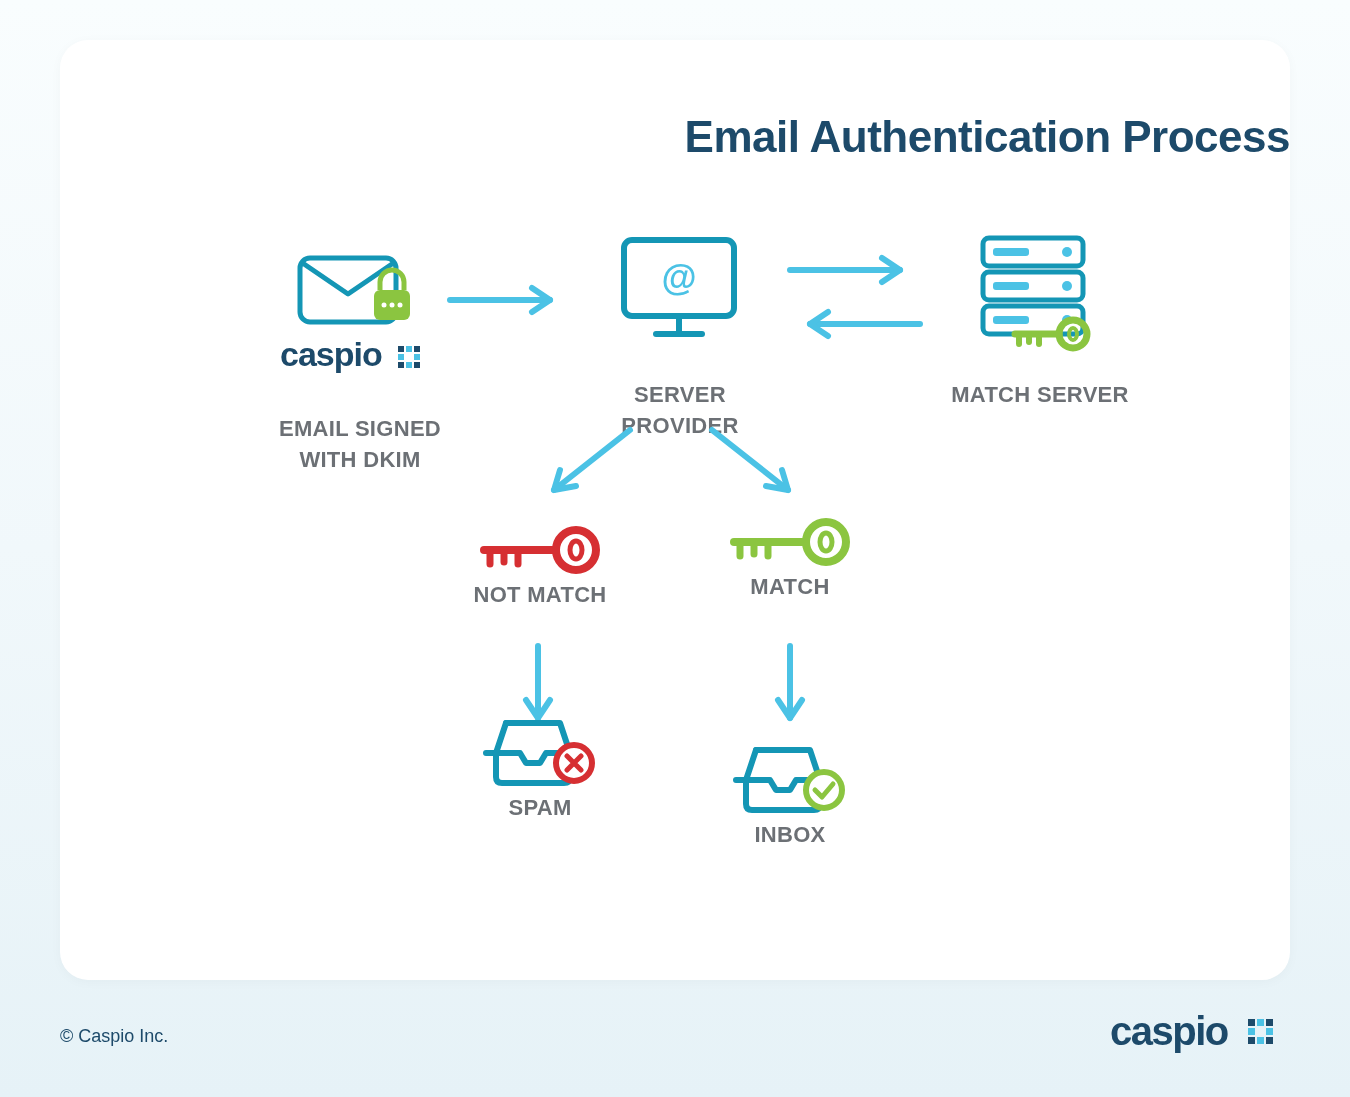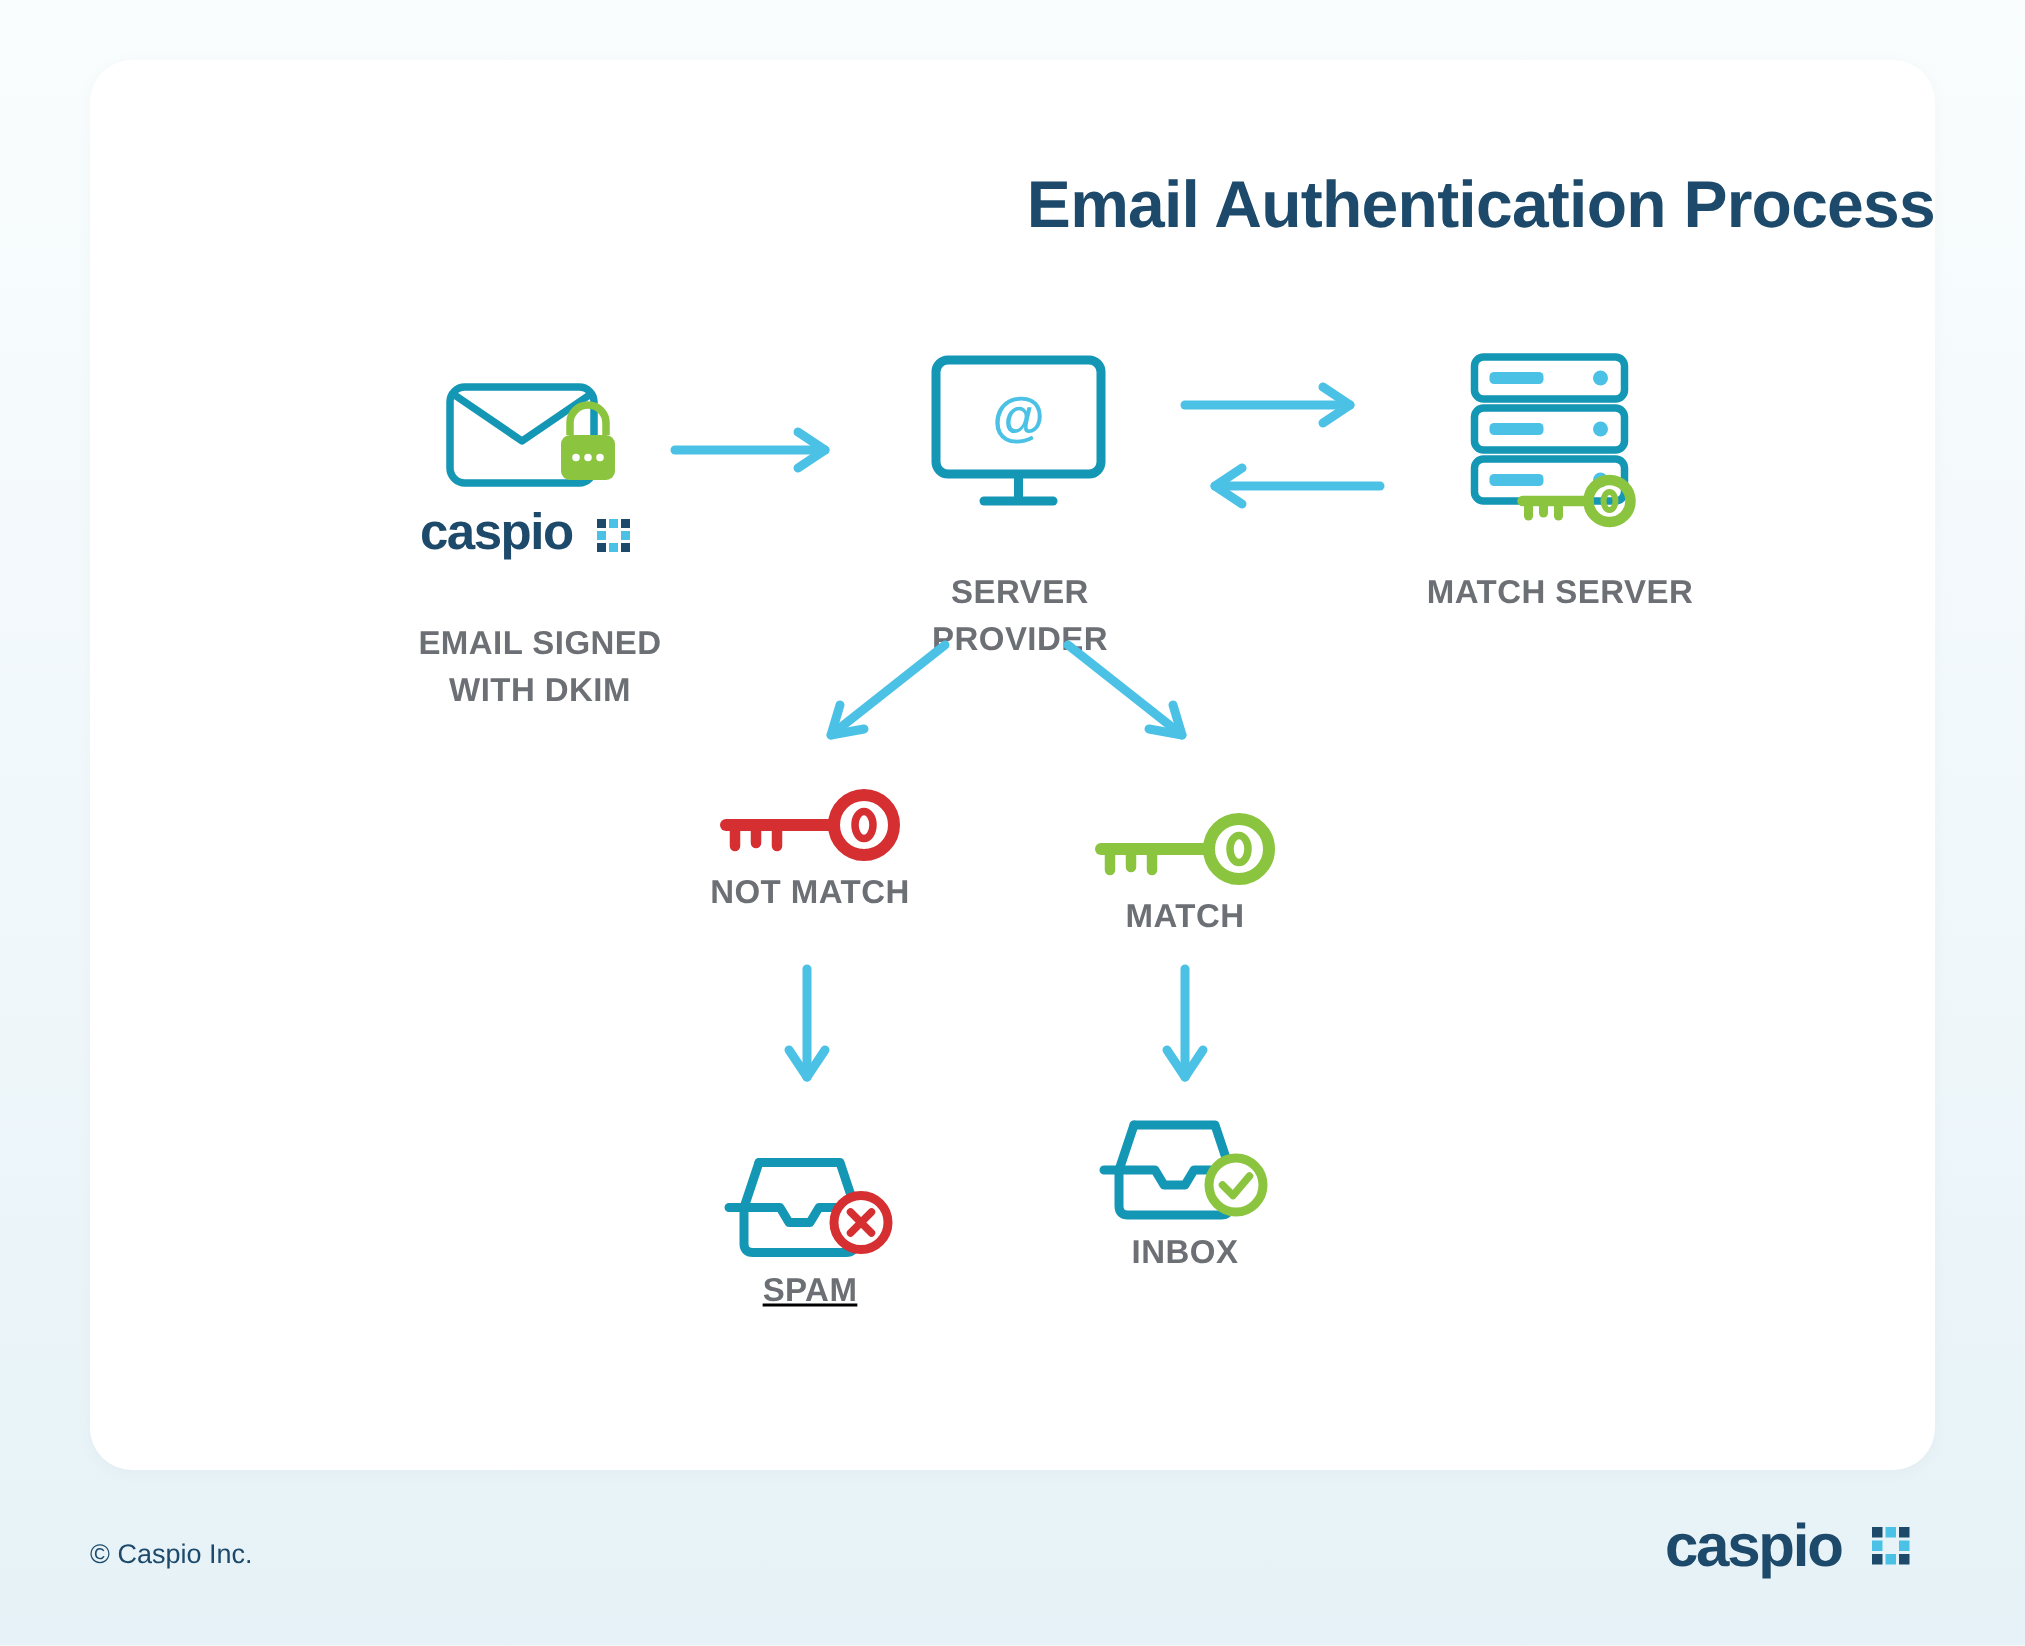--- a/index.html
+++ b/index.html
@@ -161,42 +161,42 @@
       <circle cx="106" cy="30" r="20" fill="none" stroke="#d62f32" stroke-width="8"></circle>
       <ellipse cx="106" cy="30" rx="6" ry="9" fill="none" stroke="#d62f32" stroke-width="5"></ellipse>
       <line x1="14" y1="30" x2="86" y2="30" stroke="#d62f32" stroke-width="8" stroke-linecap="round"></line>
       <line x1="20" y1="30" x2="20" y2="44" stroke="#d62f32" stroke-width="7" stroke-linecap="round"></line>
       <line x1="34" y1="30" x2="34" y2="42" stroke="#d62f32" stroke-width="7" stroke-linecap="round"></line>
       <line x1="48" y1="30" x2="48" y2="44" stroke="#d62f32" stroke-width="7" stroke-linecap="round"></line>
     </svg>
     <div class="label">NOT MATCH</div>
   </div>
 
-  <div class="node" style="left:630px; top:496px; width:200px;">
+  <div class="node" style="left:630px; top:472px; width:200px;">
     <svg width="140" height="60" viewBox="0 0 140 60" style="display:block;margin:0 auto;">
       <circle cx="106" cy="30" r="20" fill="none" stroke="#8bc540" stroke-width="8"></circle>
       <ellipse cx="106" cy="30" rx="6" ry="9" fill="none" stroke="#8bc540" stroke-width="5"></ellipse>
       <line x1="14" y1="30" x2="86" y2="30" stroke="#8bc540" stroke-width="8" stroke-linecap="round"></line>
       <line x1="20" y1="30" x2="20" y2="44" stroke="#8bc540" stroke-width="7" stroke-linecap="round"></line>
       <line x1="34" y1="30" x2="34" y2="42" stroke="#8bc540" stroke-width="7" stroke-linecap="round"></line>
       <line x1="48" y1="30" x2="48" y2="44" stroke="#8bc540" stroke-width="7" stroke-linecap="round"></line>
     </svg>
     <div class="label">MATCH</div>
   </div>
 
   <svg style="position:absolute; left:458px; top:598px;" width="40" height="100">
     <line x1="20" y1="8" x2="20" y2="80" stroke="#4bc2e5" stroke-width="6" stroke-linecap="round"></line>
     <path d="M20 80 L8 62 M20 80 L32 62" stroke="#4bc2e5" stroke-width="6" fill="none" stroke-linecap="round"></path>
   </svg>
   <svg style="position:absolute; left:710px; top:598px;" width="40" height="100">
     <line x1="20" y1="8" x2="20" y2="80" stroke="#4bc2e5" stroke-width="6" stroke-linecap="round"></line>
     <path d="M20 80 L8 62 M20 80 L32 62" stroke="#4bc2e5" stroke-width="6" fill="none" stroke-linecap="round"></path>
   </svg>
 
-  <div class="node" style="left:390px; top:725px; width:180px;text-decoration:underline;">
+  <div class="node" style="left:390px; top:673px; width:180px;">
     <svg width="120" height="80" viewBox="0 0 120 80" style="display:block;margin:0 auto;">
       <path d="M16 40 L16 64 Q16 70 22 70 L84 70 Q90 70 90 64 L90 40" fill="none" stroke="#1496b5" stroke-width="6" stroke-linejoin="round"></path>
       <path d="M6 40 L40 40 L46 50 L60 50 L66 40 L100 40" fill="none" stroke="#1496b5" stroke-width="6" stroke-linejoin="round" stroke-linecap="round"></path>
       <path d="M26 10 L80 10 L90 40" fill="none" stroke="#1496b5" stroke-width="6" stroke-linejoin="round" stroke-linecap="round"></path>
       <path d="M26 10 L16 40" fill="none" stroke="#1496b5" stroke-width="6" stroke-linecap="round"></path>
       <circle cx="94" cy="50" r="18" fill="#ffffff" stroke="#d62f32" stroke-width="6"></circle>
       <path d="M87 43 L101 57 M101 43 L87 57" stroke="#d62f32" stroke-width="5" stroke-linecap="round"></path>
     </svg>
     <div class="label">SPAM</div>
   </div>

